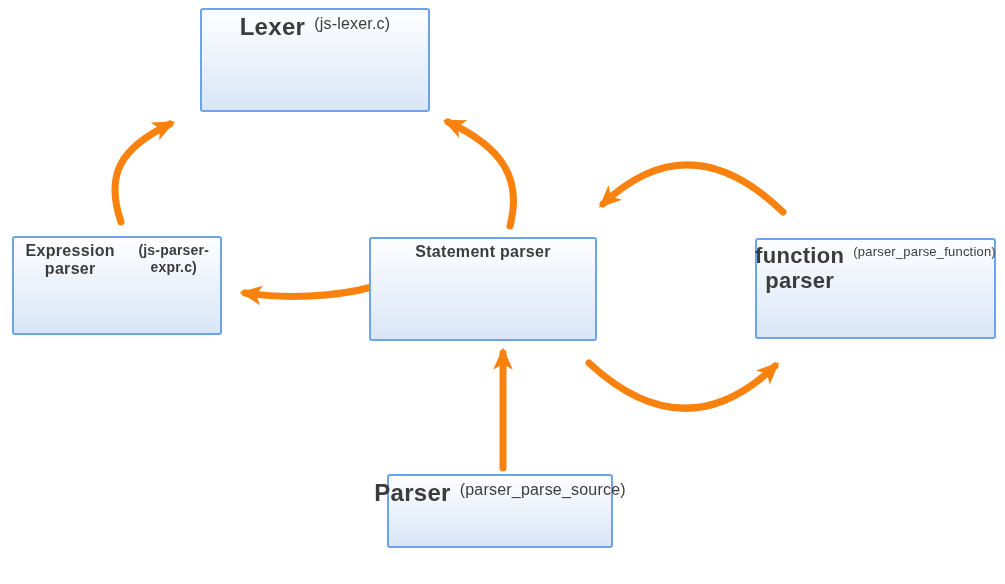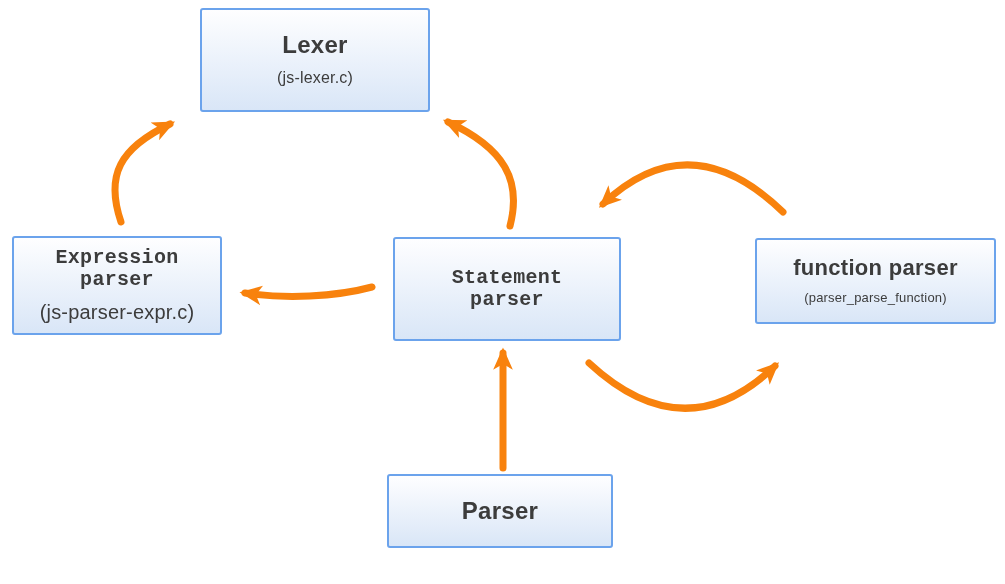--- a/index.html
+++ b/index.html
@@ -32,34 +32,33 @@
     stroke-linecap:round;
   }
   #ah path{fill:var(--accent);}
   .node{
     position:absolute;
     box-sizing:border-box;
     border:2px solid var(--node-border);
     border-radius:3px;
     background:linear-gradient(180deg, var(--fill-top) 0%, var(--fill-bottom) 100%);
     display:flex;
-    flex-direction:column;
-    align-items:center;
+    flex-direction:row;
     justify-content:center;
     text-align:center;
     color:var(--text);
     gap:9px;
     padding:4px;
   }
   .node-title{font-weight:700;line-height:1.12;letter-spacing:0.3px;}
   .node-subtitle{font-weight:400;line-height:1.2;letter-spacing:0.2px;}
   .t-lg .node-title{font-size:24px;}
   .t-lg .node-subtitle{font-size:16px;}
-  .t-md .node-title{font-size:20px;font-family:Liberation Mono, monospace;}
-  .t-md .node-subtitle{font-size:20px;}
+  .t-md .node-title{font-size:16px;}
+  .t-md .node-subtitle{font-size:14px;font-weight:bold;}
   .t-fn .node-title{font-size:22px;}
   .t-fn .node-subtitle{font-size:13px;}
   .two-line .node-title{max-width:150px;}
 </style>
 </head>
 <body>
 
 <div class="canvas">
 
   <svg class="arrow-layer" viewBox="0 0 1005 584" xmlns="http://www.w3.org/2000/svg">
@@ -79,26 +78,27 @@
   <div class="node t-lg" style="left:200px;top:8px;width:230px;height:104px;">
     <div class="node-title">Lexer</div>
     <div class="node-subtitle">(js-lexer.c)</div>
   </div>
 
   <div class="node t-md two-line" style="left:12px;top:236px;width:210px;height:99px;">
     <div class="node-title">Expression parser</div>
     <div class="node-subtitle">(js-parser-expr.c)</div>
   </div>
 
-  <div class="node t-md two-line" style="left:393px;top:237px;width:228px;height:104px;">
+  <div class="node t-md two-line" style="left:369px;top:237px;width:228px;height:104px;">
     <div class="node-title">Statement parser</div>
   </div>
 
-  <div class="node t-fn" style="left:755px;top:238px;width:241px;height:86px;">
+  <div class="node t-fn" style="left:755px;top:238px;width:241px;height:101px;">
     <div class="node-title">function parser</div>
     <div class="node-subtitle">(parser_parse_function)</div>
   </div>
 
   <div class="node t-lg" style="left:387px;top:474px;width:226px;height:74px;">
     <div class="node-title">Parser</div>
+    <div class="node-subtitle">(parser_parse_source)</div>
   </div>
 
 </div>
 
 </body></html>

